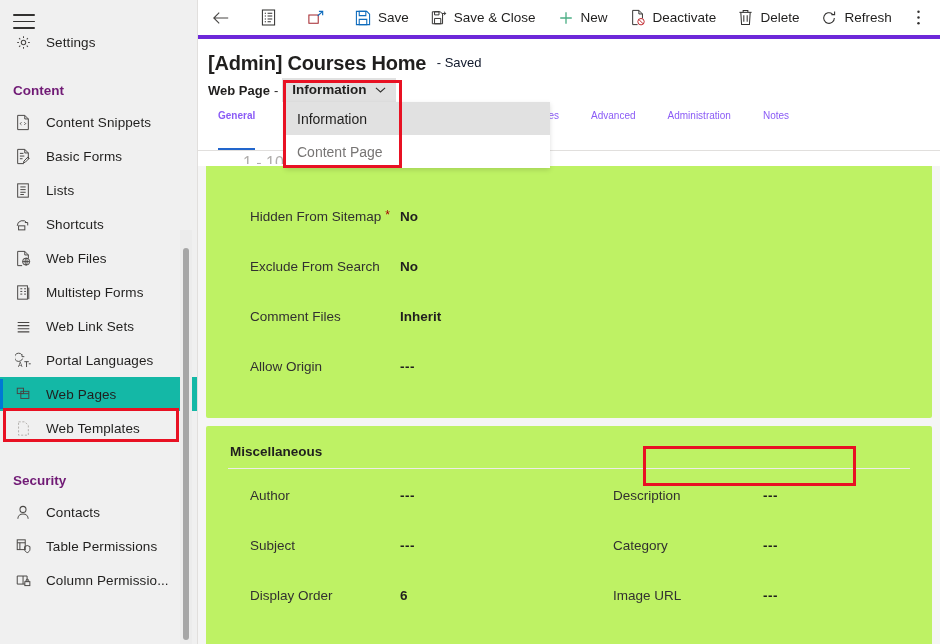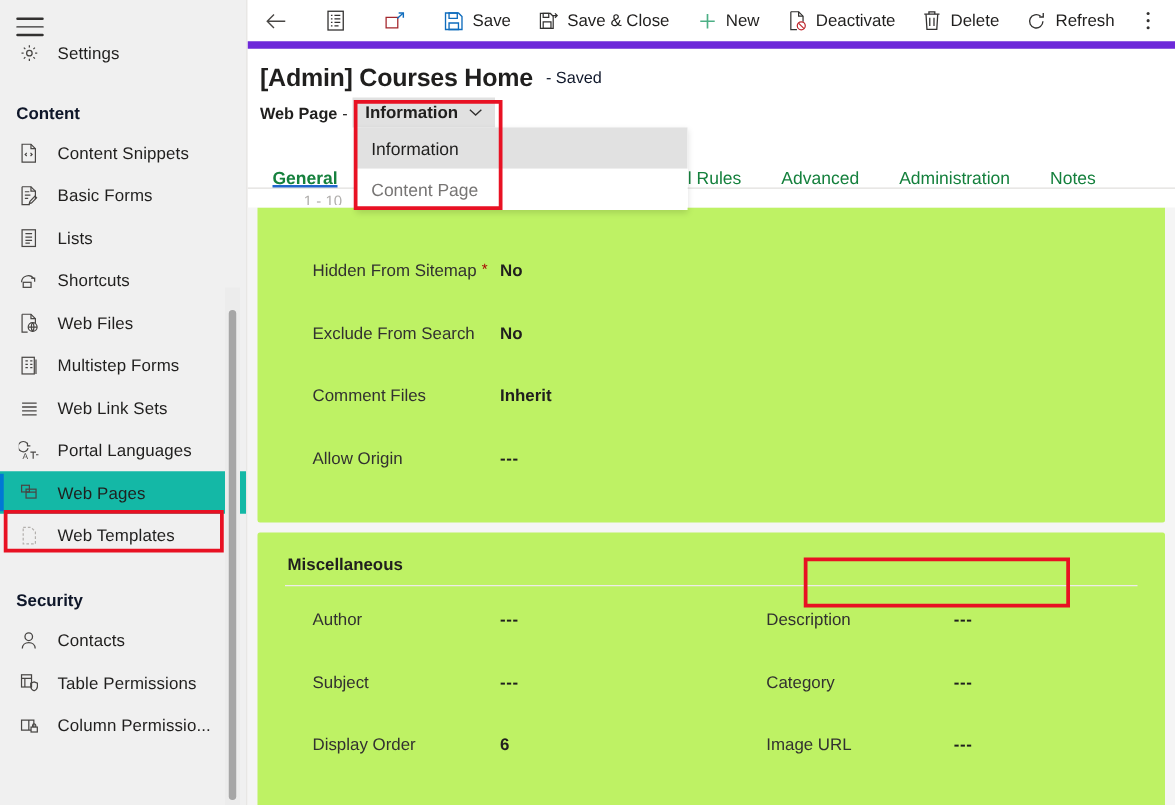--- a/index.html
+++ b/index.html
@@ -38,21 +38,21 @@
     display: flex; align-items: center; justify-content: center;
     flex: 0 0 22px;
   }
   .nav-row .lbl { white-space: nowrap; letter-spacing: .1px; }
   .nav-row.selected { background: #14b8a6; font-weight: 400; }
   .nav-row.selected::before {
     content: ""; position: absolute; left: 0; top: 2px; bottom: 2px;
     width: 3px; background: #0078d4;
   }
   .grp-title {
-    font-size: 13.5px; font-weight: 700; color: #0f172a;
+    font-size: 13.5px; font-weight: 700; color: #701a75;
     padding: 0 0 0 13px; height: 30px; display: flex; align-items: center;
   }
   #settings-row { margin-top: 25px; }
   .sb-scroll {
     position: absolute; right: 8px; top: 248px;
     width: 6px; height: 392px; background: #a6a6a6; border-radius: 3px;
   }
   .sb-track {
     position: absolute; right: 5px; top: 230px;
     width: 12px; height: 414px; background: #ececec;
@@ -66,21 +66,21 @@
 
   
   #main {
     flex: 1; height: 644px; position: relative;
     background: #ffffff; overflow: hidden;
     border-left: 1px solid #e1dfdd;
   }
   
   #cmdbar {
     height: 39px; display: flex; align-items: center;
-    border-bottom: 6px solid #6d28d9;
+    border-bottom: 4px solid #6d28d9;
     background: #ffffff; padding-left: 2px;
   }
   .cmd {
     display: flex; align-items: center; height: 39px;
     padding: 0 11px; font-size: 13.5px; color: #201f1e;
     cursor: pointer; white-space: nowrap;
   }
   .cmd .ci { display: flex; align-items: center; margin-right: 7px; }
   .cmd.icononly { padding: 0 12px; }
   .vsep { width: 1px; height: 26px; background: #e1dfdd; }
@@ -107,33 +107,33 @@
   }
   #formselector .chev { margin-left: 9px; display: flex; }
 
   
   #tabs {
     display: flex; align-items: flex-end; height: 41px;
     margin-top: 8px; padding-left: 10px;
     border-bottom: 1px solid #e1dfdd; position: relative;
   }
   .tab {
-    font-size: 14px; color: #15803d; height: 40px;
-    display: flex; align-items: flex-end; padding: 0 16px;
+    font-size: 10px; color: #8b5cf6; height: 40px;
+    display: flex; align-items: flex-start; padding: 0 16px;
     cursor: pointer; position: relative; white-space: nowrap;
   }
   .tab:first-child { padding-left: 10px; }
   .tab.active { font-weight: 700; }
   .tab.active::after {
     content: ""; position: absolute; left: 10px; right: 16px; bottom: 0;
     height: 2.5px; background: #2266cc;
   }
   .ghost-text {
     position: absolute; left: 45px; top: 44px;
-    font-size: 12px; color: #b0aeac; white-space: nowrap;
+    font-size: 16px; color: #b0aeac; white-space: nowrap;
     overflow: hidden; height: 10px; text-align: right;
   }
 
   
   #dropdown {
     position: absolute; left: 87px; top: 102px;
     width: 265px; z-index: 40;
     box-shadow: 0 2px 5px rgba(0,0,0,.13);
   }
   .dd-item {

